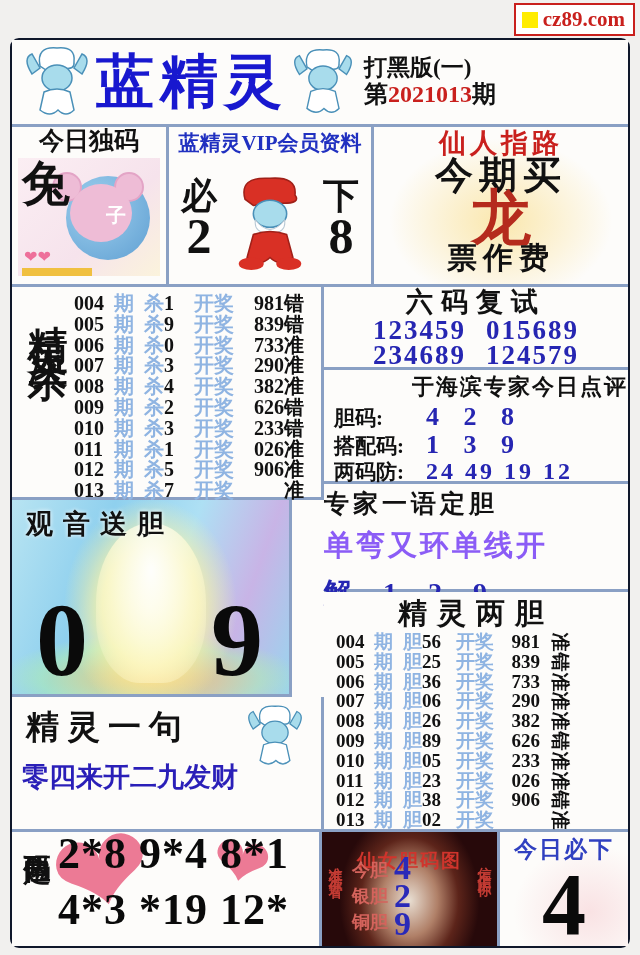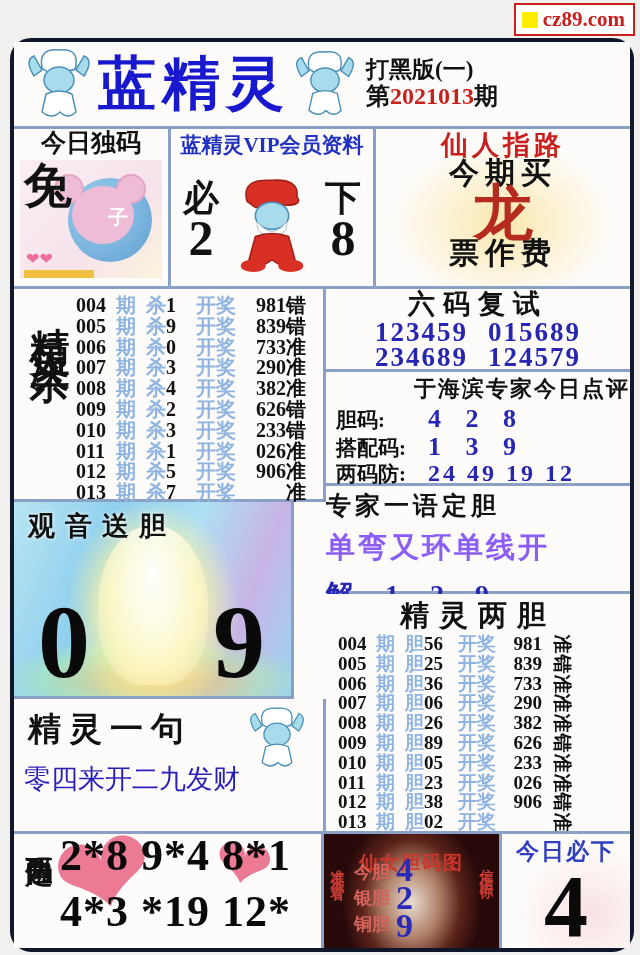--- a/index.html
+++ b/index.html
@@ -11,21 +11,21 @@
   
   .badge{
     position:absolute;top:3px;right:5px;display:flex;align-items:center;gap:5px;
     background:#fff;border:2px solid #c9201d;padding:2px 8px 2px 6px;
   }
   .badge .sq{width:16px;height:16px;background:#ffec00;display:inline-block;}
   .badge .txt{color:#c9201d;font-size:21px;font-weight:bold;}
   
   .card{
     position:absolute;left:10px;top:38px;width:616px;height:906px;
-    border:4px solid #0f172a;border-radius:21px;background:#fdfcfa;
+    border:2px solid #0f172a;border-radius:9px;background:#fdfcfa;
   }
   .sec{position:absolute;box-sizing:border-box;background:#fdfcfa;}
   .bb{border-bottom:3px solid #8aa0c4;}
   .br{border-right:3px solid #8aa0c4;}
   
   .hdr{left:0;top:0;width:616px;height:87px;display:flex;align-items:center;}
   .main-title{
     color:#1818cf;font-size:58px;font-weight:bold;letter-spacing:6px;line-height:1;
     margin:0 2px;
   }
@@ -50,21 +50,21 @@
   .rat .base{position:absolute;left:4px;bottom:0;width:70px;height:8px;background:#f0c040;}
   .zodiac{position:absolute;left:4px;top:-6px;font-size:48px;font-weight:bold;color:#111;z-index:3;}
   .vip-title{color:#2030c0;font-size:21px;font-weight:bold;text-align:center;margin-top:2px;white-space:nowrap;}
   .vip-body{display:flex;justify-content:space-between;align-items:center;padding:0 12px;height:126px;}
   .vip-col{text-align:center;line-height:.95;}
   .vip-char{font-size:36px;font-weight:bold;color:#111;display:block;}
   .vip-num{font-size:50px;font-weight:bold;color:#111;display:block;}
   .c3::before{content:"";position:absolute;inset:0;
     background:radial-gradient(ellipse at 50% 60%,rgba(248,214,110,.55),rgba(255,255,255,0) 62%);}
   .imm-title{position:relative;color:#c9201d;font-size:27px;font-weight:bold;line-height:1.05;margin-top:2px;letter-spacing:4px;}
-  .imm-l1{position:relative;font-size:30px;font-weight:bold;color:#111;line-height:.95;letter-spacing:6px;}
+  .imm-l1{position:relative;font-size:38px;font-weight:bold;color:#111;line-height:.95;letter-spacing:6px;}
   .imm-big{position:relative;font-size:60px;font-weight:bold;color:#b52b1d;line-height:.85;}
   .imm-l2{position:relative;font-size:30px;font-weight:bold;color:#111;line-height:.95;letter-spacing:6px;}
   
   .jue{left:0;top:247px;width:312px;height:213px;}
   .vert{writing-mode:vertical-rl;text-orientation:upright;}
   .jue-title{position:absolute;left:8px;top:6px;font-size:40px;font-weight:bold;color:#111;letter-spacing:12px;height:200px;}
   .jue-rows{position:absolute;left:62px;top:3px;}
   .jrow{height:20.8px;font-size:20px;font-weight:bold;white-space:nowrap;}
   .blk{color:#111;} .lb{color:#8fb4e2;}
   .jrow .w-issue{display:inline-block;width:40px;}
@@ -79,21 +79,21 @@
      radial-gradient(ellipse 200px 60px at 50% 92%,rgba(255,190,90,.8),rgba(180,240,170,.5) 55%,rgba(255,255,255,0) 75%),
      linear-gradient(110deg,#b8e4f2,#8fd0ee 30%,#aee0f4 55%,#c8b4e6 78%,#9ad4ee);}
   .guan-fig{position:absolute;left:50%;top:12%;transform:translateX(-50%);width:110px;height:160px;border-radius:50% 50% 40% 40%;
     background:radial-gradient(ellipse at 50% 30%,rgba(255,255,255,.95),rgba(255,250,210,.7) 55%,rgba(255,255,255,0));}
   .guan-title{position:absolute;left:14px;top:6px;font-size:27px;font-weight:bold;color:#111;letter-spacing:10px;text-shadow:0 0 4px #fff;}
   .guan-d{position:absolute;bottom:2px;font-size:104px;font-weight:bold;color:#0a0a0a;line-height:1;}
   .guan-d.l{left:24px;} .guan-d.r{right:26px;}
   
   .sent{left:0;top:657px;width:312px;height:135px;}
   .sent-title{position:absolute;left:14px;top:8px;font-size:33px;font-weight:bold;color:#111;letter-spacing:8px;}
-  .sent-text{position:absolute;left:10px;top:62px;font-size:27px;font-weight:normal;color:#2a1fb8;white-space:nowrap;}
+  .sent-text{position:absolute;left:10px;top:62px;font-size:27px;font-weight:bold;color:#2a1fb8;white-space:nowrap;}
   .sent-smurf{position:absolute;right:14px;top:4px;}
   
   .six{left:312px;top:247px;width:304px;height:83px;text-align:center;}
   .six-title{font-size:27px;font-weight:bold;color:#111;letter-spacing:8px;line-height:1.1;margin-top:1px;}
   .six-nums{color:#2626b2;font-size:27px;font-weight:bold;line-height:.95;letter-spacing:2px;white-space:nowrap;}
   .six-nums span{display:inline-block;margin:0 10px;}
   .review{left:312px;top:330px;width:304px;height:114px;}
   .rev-title{font-size:22px;font-weight:bold;color:#111;text-align:right;margin-top:2px;letter-spacing:2px;}
   .rev-row{display:flex;align-items:baseline;padding-left:10px;height:28px;}
   .rev-label{font-size:21px;font-weight:bold;color:#111;min-width:92px;}

